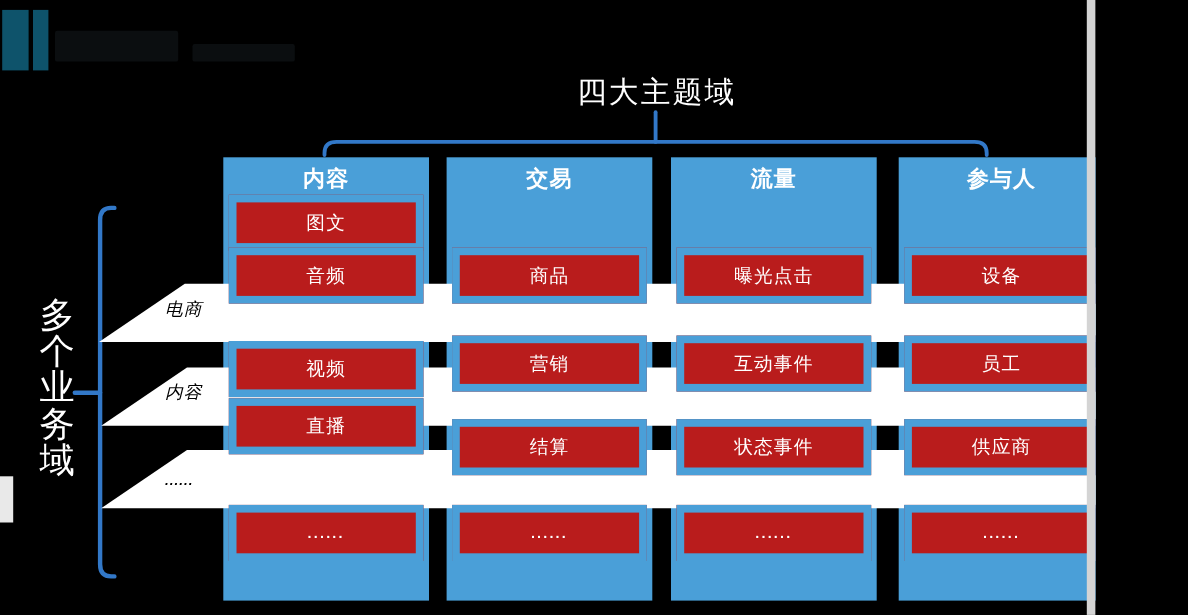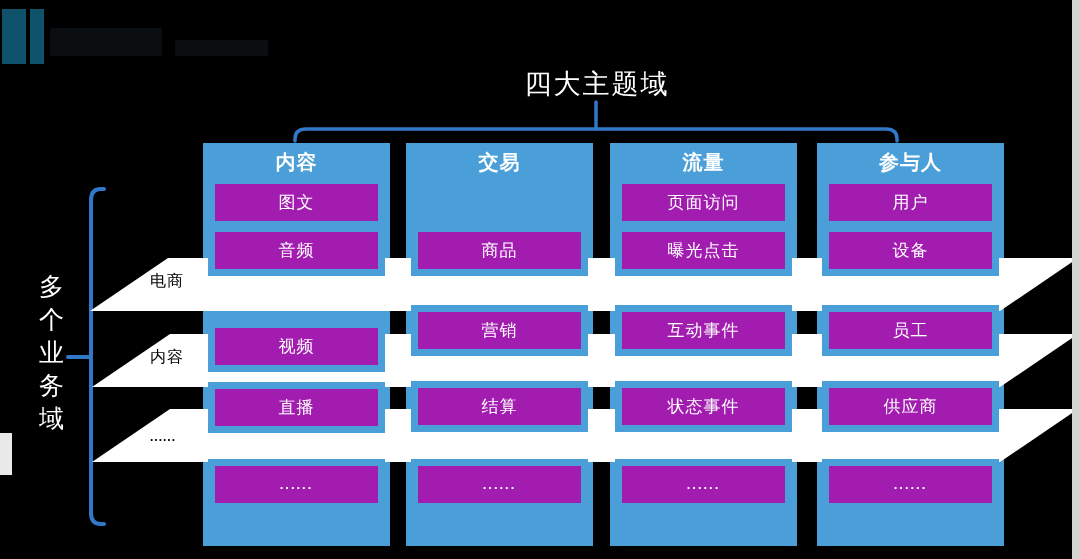--- a/index.html
+++ b/index.html
@@ -1,17 +1,17 @@
 <!DOCTYPE html>
 <html><head>
 <meta charset="utf-8">
 <style>
   html,body{margin:0;padding:0;background:#000;}
   .stage{
-    position:relative;width:1080px;height:559px;background:#000;overflow:hidden;
+    position:relative;width:996px;height:559px;background:#000;overflow:hidden;
     font-family:"Liberation Sans","DejaVu Sans",sans-serif;color:#fff;
   }
   
   .logo-bar{position:absolute;top:9px;background:#0e536b;height:55px;}
   .logo-bar.b1{left:2px;width:24px;}
   .logo-bar.b2{left:30px;width:14px;}
   .ghost{position:absolute;background:#0b0e10;border-radius:2px;}
   .ghost.g1{left:50px;top:28px;width:112px;height:28px;}
   .ghost.g2{left:175px;top:40px;width:93px;height:16px;}
   
@@ -25,33 +25,33 @@
   .col{
     position:absolute;top:143px;width:187px;height:403px;background:#4a9fd8;
   }
   .col-header{
     text-align:center;padding-top:6px;font-size:20px;font-weight:bold;color:#fff;
     letter-spacing:1px;
   }
   
   .cell{
     position:absolute;width:177px;height:51px;box-sizing:border-box;
-    background:#a21caf;border:7px solid #4a9fd8;
+    background:#b91c1c;border:7px solid #4a9fd8;
     display:flex;align-items:center;justify-content:center;
     font-size:17px;color:#fff;letter-spacing:1px;
   }
   .cell.dots{font-size:13px;font-weight:bold;letter-spacing:2px;}
   
-  .band-label{position:absolute;color:#000;font-size:16px;letter-spacing:1px;}
+  .band-label{position:absolute;color:#000;font-size:16px;letter-spacing:1px;font-style:italic;}
   .band-label.dots{font-size:12px;font-weight:bold;letter-spacing:1px;}
   
   .v-label{
     position:absolute;left:36px;top:270px;width:28px;
-    font-size:25px;line-height:33px;color:#fff;
-    word-break:break-all;text-align:right;
+    font-size:32px;line-height:33px;color:#fff;
+    word-break:break-all;text-align:left;
   }
   
   .right-strip{position:absolute;right:0;top:0;width:8px;height:559px;background:#d4d4d4;}
   .left-box{position:absolute;left:0;top:433px;width:12px;height:42px;background:#e9e9e9;}
 </style>
 </head>
 <body>
 
 <div class="stage">
 
@@ -92,36 +92,34 @@
     <polygon points="92,387 1000,387 1078,334 170,334" fill="#ffffff"></polygon>
     <polygon points="92,462 1000,462 1078,409 170,409" fill="#ffffff"></polygon>
   </svg>
 
   <div class="band-label" style="left:150px;top:271px">电商</div>
   <div class="band-label" style="left:150px;top:347px">内容</div>
   <div class="band-label dots" style="left:150px;top:430px">......</div>
 
   <div class="cell" style="left:208px;top:177px">图文</div>
   <div class="cell" style="left:208px;top:225px">音频</div>
-  <div class="cell" style="left:208px;top:321px">视频</div>
-  <div class="cell" style="left:208px;top:382px">直播</div>
+  <div class="cell" style="left:208px;top:310px">视频</div>
+  <div class="cell" style="left:208px;top:362px">直播</div>
   <div class="cell dots" style="left:208px;top:459px">......</div>
 
   <div class="cell" style="left:411px;top:305px">营销</div>
   <div class="cell" style="left:411px;top:225px">商品</div>
   <div class="cell" style="left:411px;top:381px">结算</div>
   <div class="cell dots" style="left:411px;top:459px">......</div>
 
-  <div class="cell" style="left:615px;top:177px">页面访问</div>
   <div class="cell" style="left:615px;top:305px">互动事件</div>
   <div class="cell" style="left:615px;top:225px">曝光点击</div>
   <div class="cell" style="left:615px;top:381px">状态事件</div>
   <div class="cell dots" style="left:615px;top:459px">......</div>
 
-  <div class="cell" style="left:822px;top:177px">用户</div>
   <div class="cell" style="left:822px;top:225px">设备</div>
   <div class="cell" style="left:822px;top:305px">员工</div>
   <div class="cell" style="left:822px;top:381px">供应商</div>
   <div class="cell dots" style="left:822px;top:459px">......</div>
 
   <div class="left-box"></div>
   <div class="right-strip"></div>
 
 </div>
 

